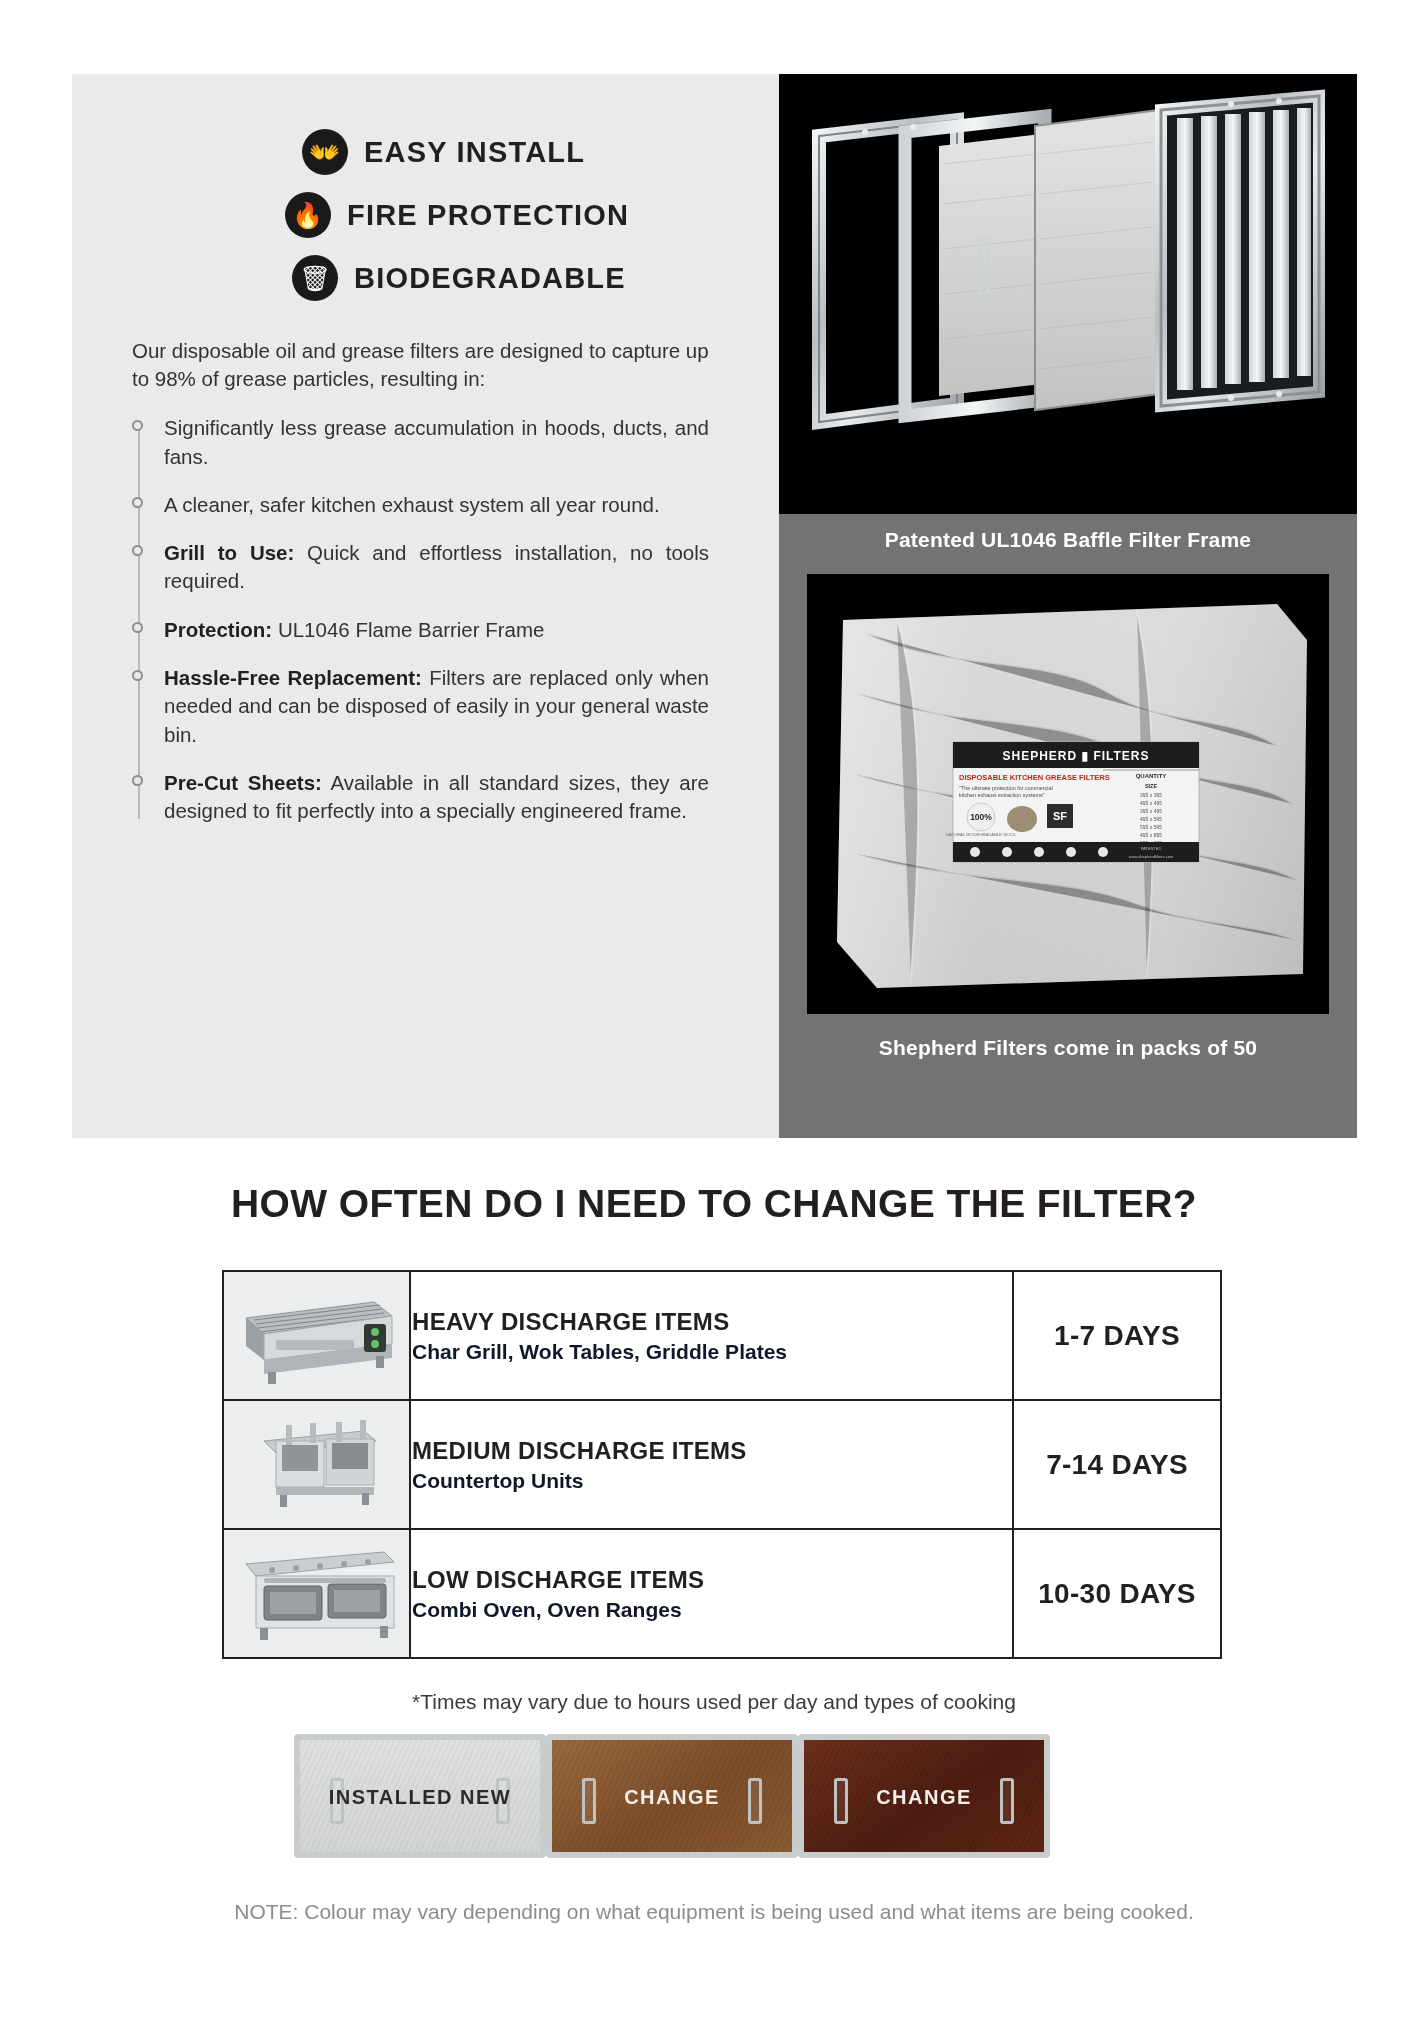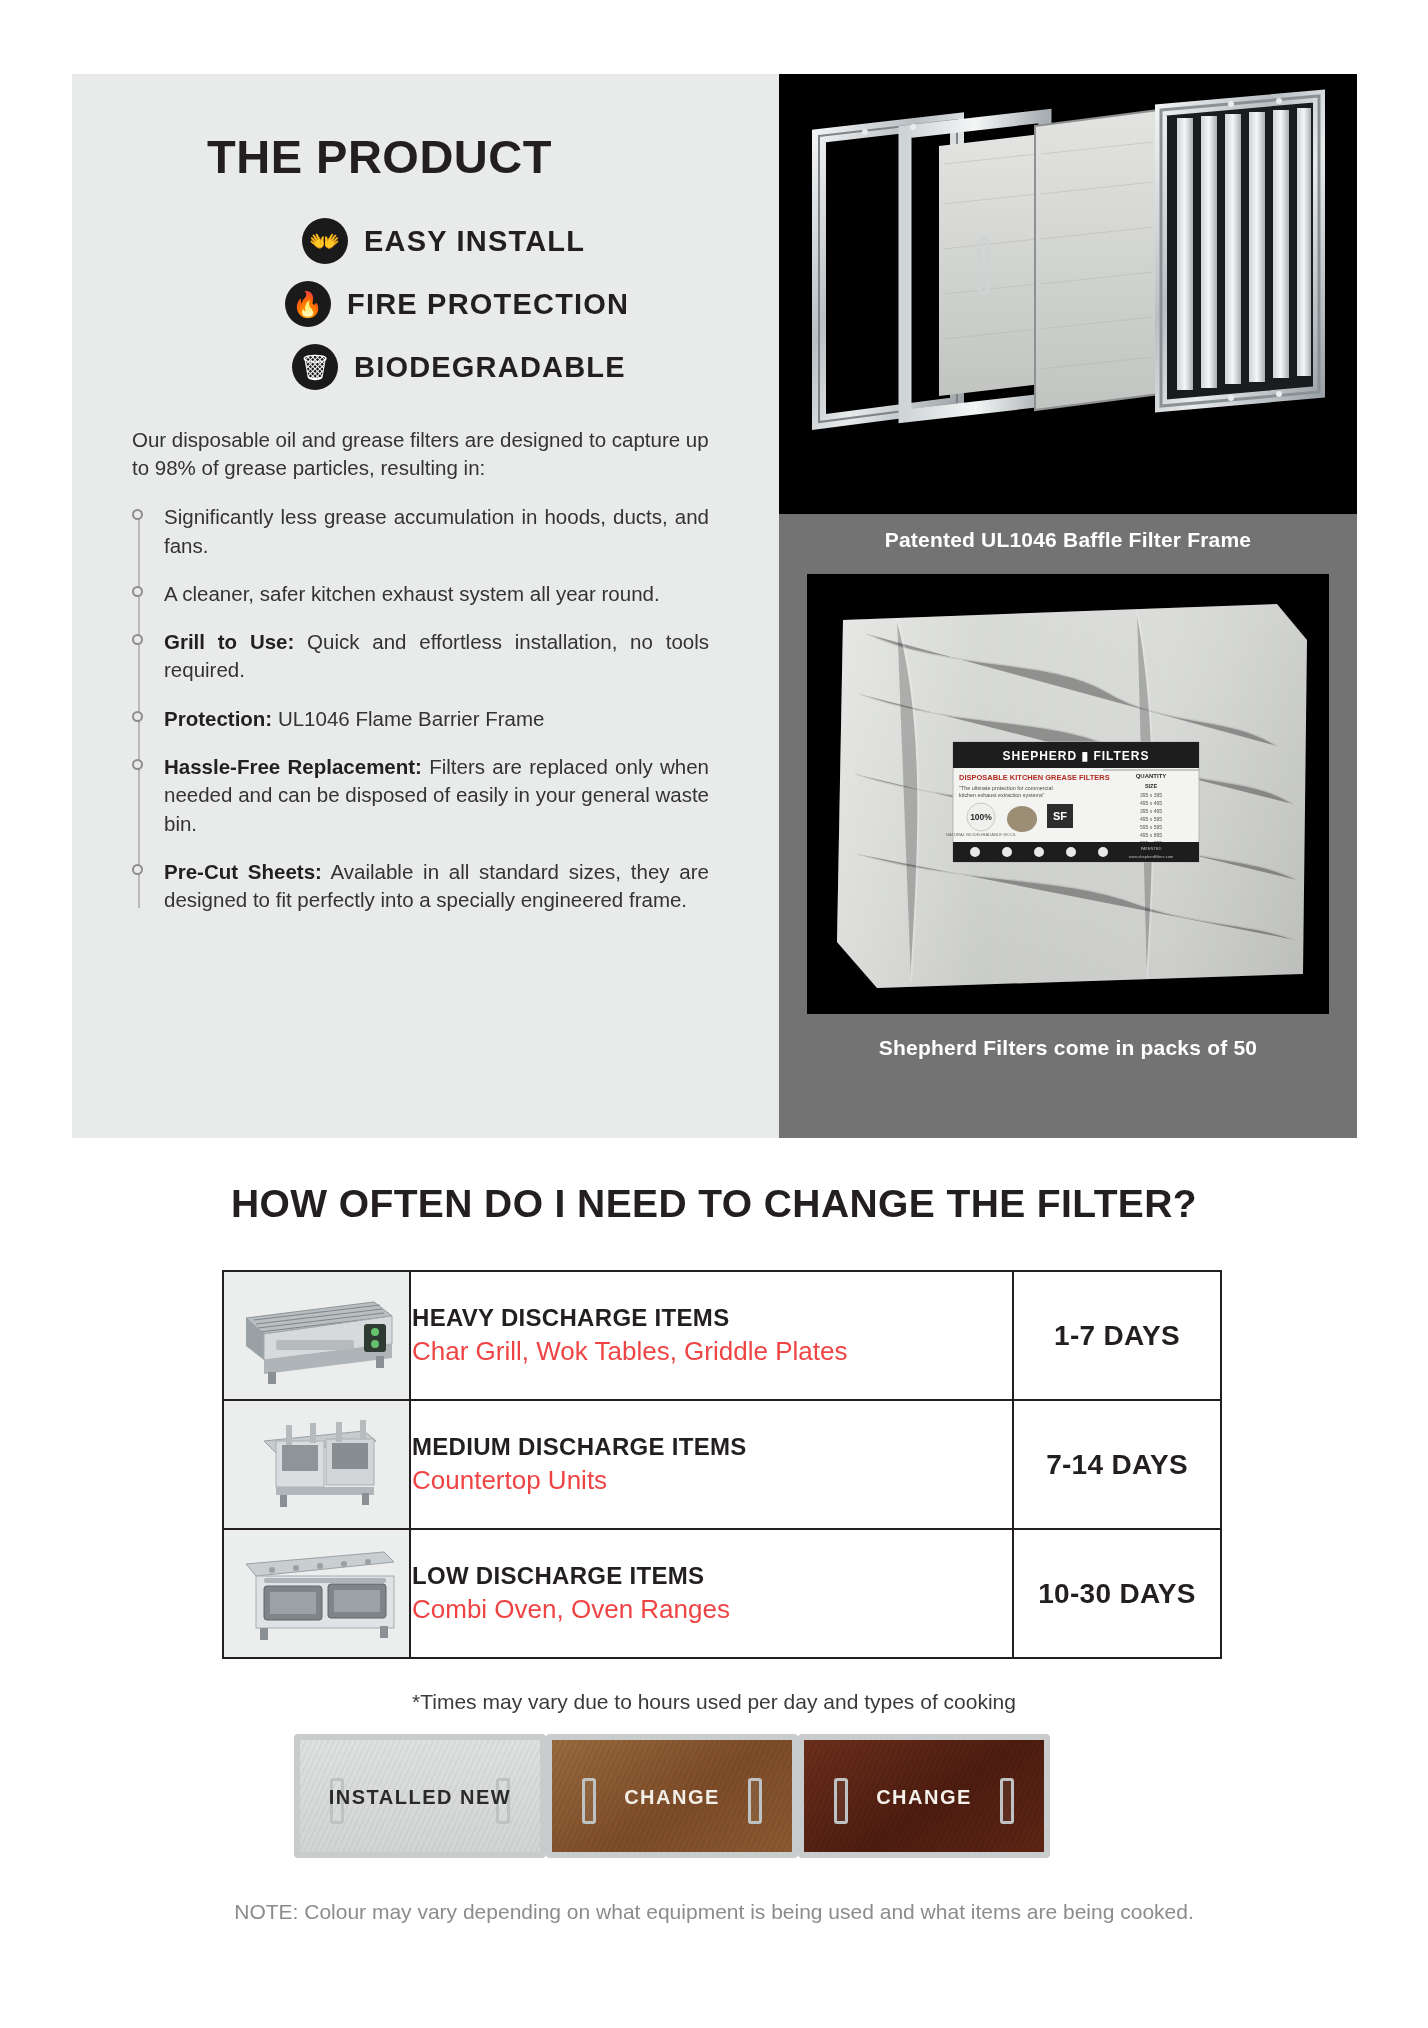--- a/index.html
+++ b/index.html
@@ -167,22 +167,23 @@
   .cell-text {
   }
   .cell-text .t1 {
     font-size: 24px;
     font-weight: bold;
     letter-spacing: 0.3px;
     color: #231f20;
     margin-bottom: 4px;
   }
   .cell-text .t2 {
-    font-size: 26px;
-    color: #ef4444;
+    font-size: 21px;
+    color: #0f172a;
+    font-weight: bold;
   }
   .cell-days {
     width: 208px;
     text-align: center;
     font-size: 28px;
     font-weight: bold;
     letter-spacing: 0.3px;
     color: #231f20;
   }
 
@@ -251,21 +252,20 @@
     font-size: 21px;
     color: #8c8c8c;
   }
 </style>
 </head>
 <body>
 
 <div id="top-section">
 
   <div id="product-panel">
-    <div id="product-title">THE PRODUCT</div>
 
     <div class="feature-row f1">
       <div class="feature-icon">👐</div>
       <div class="feature-label">EASY INSTALL</div>
     </div>
     <div class="feature-row f2">
       <div class="feature-icon">🔥</div>
       <div class="feature-label">FIRE PROTECTION</div>
     </div>
     <div class="feature-row f3">

